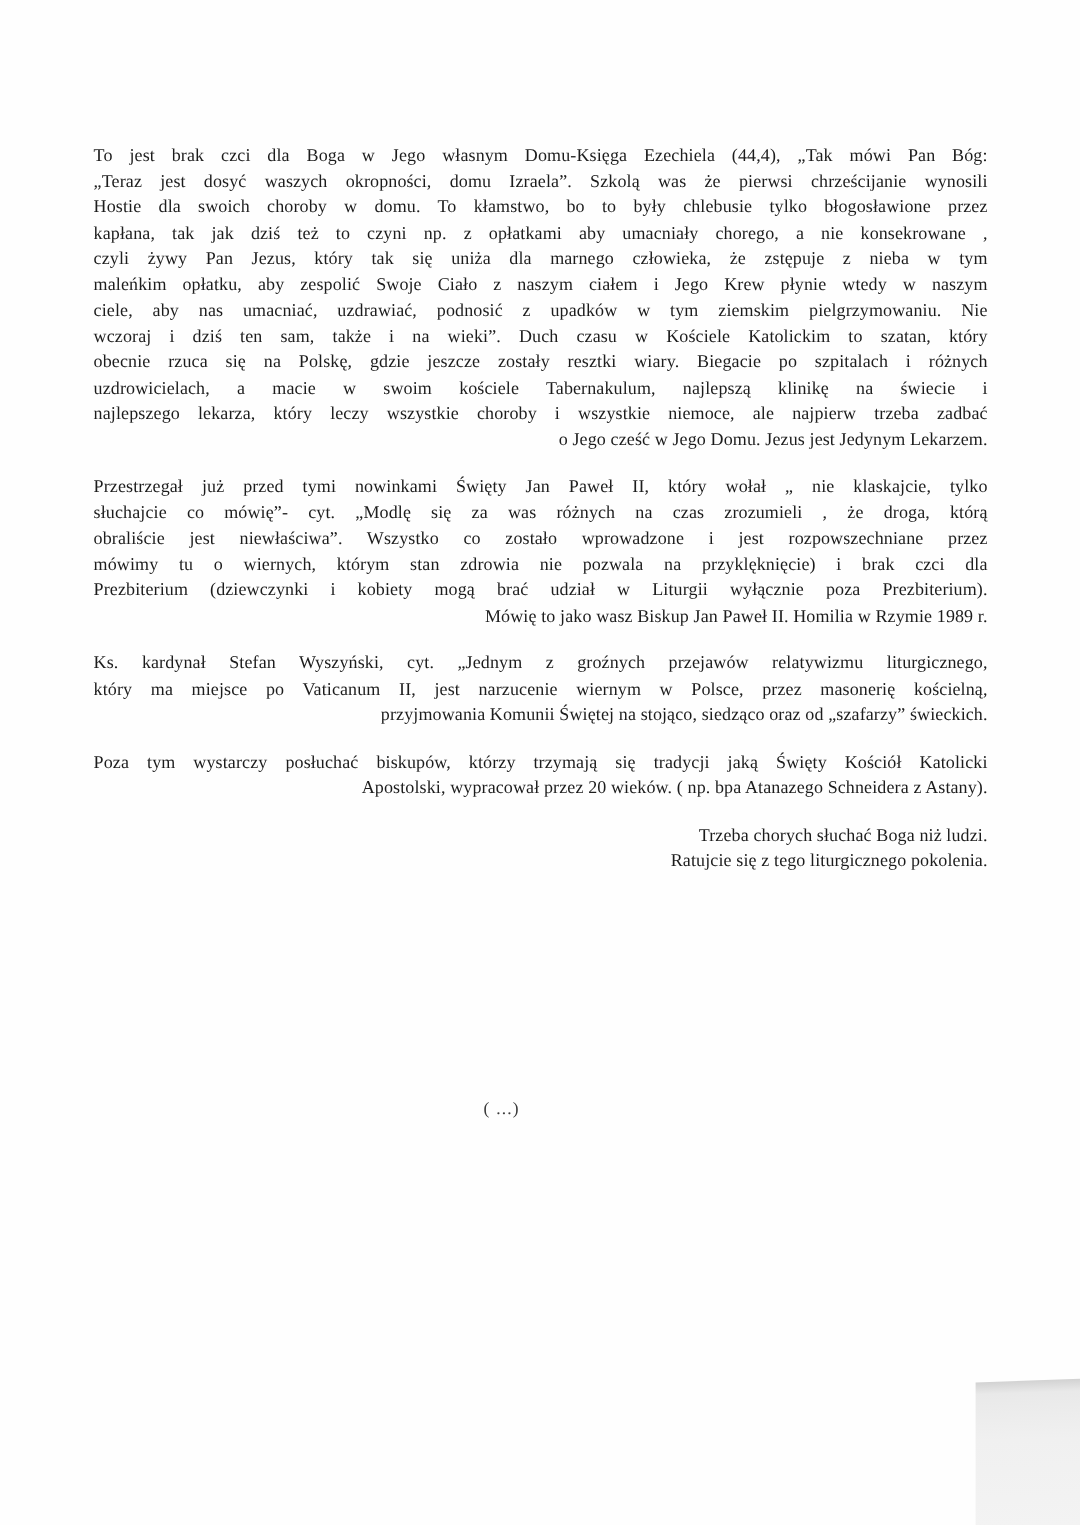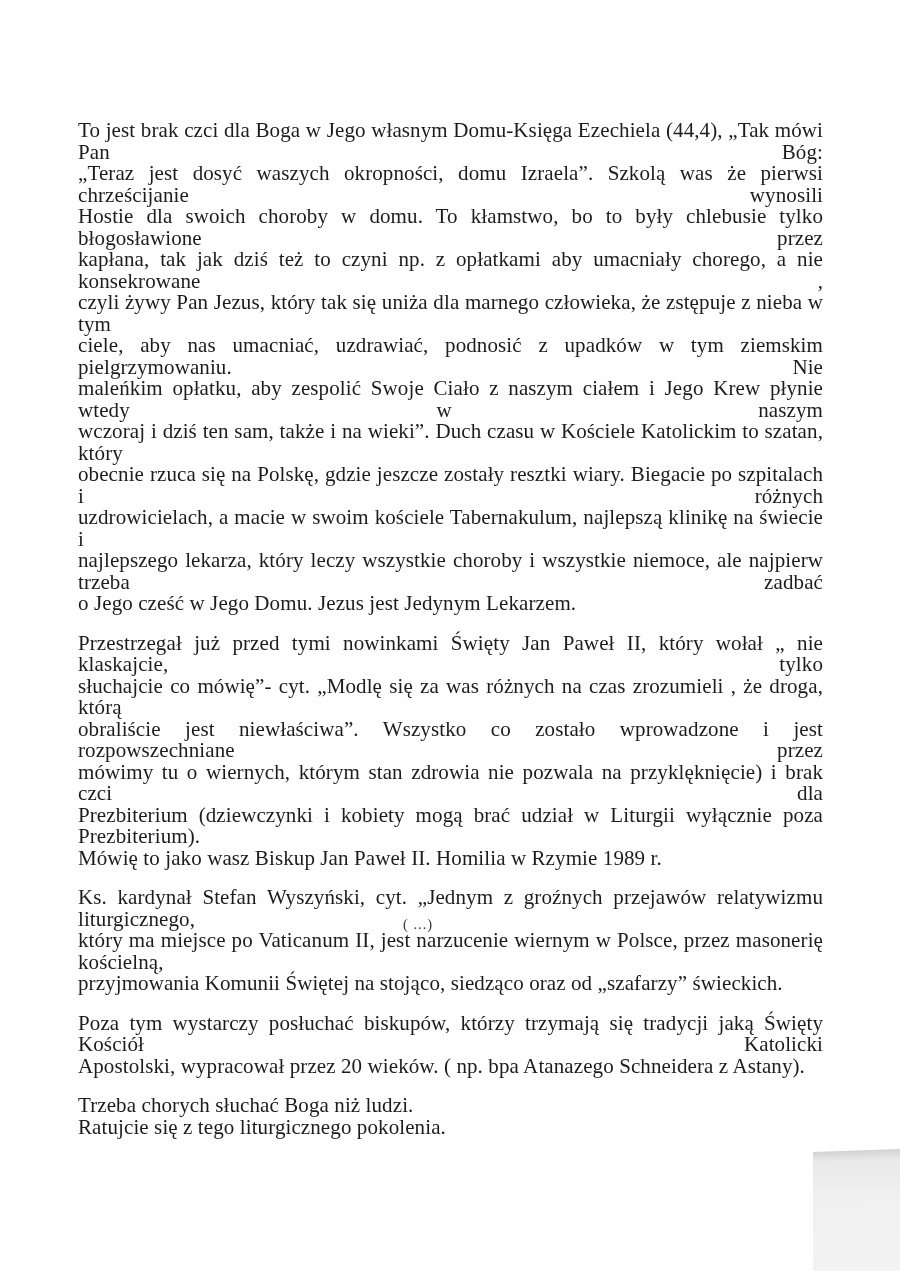--- a/index.html
+++ b/index.html
@@ -12,26 +12,26 @@
     position: relative;
     width: 900px; height: 1271px;
     background: #fefefe;
     overflow: hidden;
     color: #1c1c1c;
   }
   .textblock {
     position: absolute;
     left: 78px; top: 120px;
     width: 745px;
-    font-size: 21px;
+    font-size: 15px;
     line-height: 21.5px;
     letter-spacing: 0.1px;
   }
   .para { margin-bottom: 18px; }
-  .line { text-align: left; }
+  .line { text-align: right; }
   .line.j {
     text-align: justify;
     text-align-last: justify;
   }
   .omission {
     position: absolute;
     left: 403px; top: 916px;
     font-size: 14.5px;
     color: #3a3a3a;
     letter-spacing: 1px;
@@ -51,22 +51,22 @@
 <div class="page">
 
   <div class="textblock">
 
     <div class="para">
       <div class="line j">To jest brak czci dla Boga w Jego własnym Domu-Księga Ezechiela (44,4), „Tak mówi Pan Bóg:</div>
       <div class="line j">„Teraz jest dosyć waszych okropności, domu Izraela”. Szkolą was że pierwsi chrześcijanie wynosili</div>
       <div class="line j">Hostie dla swoich choroby w domu. To kłamstwo, bo to były chlebusie tylko błogosławione przez</div>
       <div class="line j">kapłana, tak jak dziś też to czyni np. z opłatkami aby umacniały chorego, a nie konsekrowane ,</div>
       <div class="line j">czyli żywy Pan Jezus, który tak się uniża dla marnego człowieka, że zstępuje z nieba w tym</div>
+      <div class="line j">maleńkim opłatku, aby zespolić Swoje Ciało z naszym ciałem i Jego Krew płynie wtedy w naszym</div>
       <div class="line j">ciele, aby nas umacniać, uzdrawiać, podnosić z upadków w tym ziemskim pielgrzymowaniu. Nie</div>
-      <div class="line j">maleńkim opłatku, aby zespolić Swoje Ciało z naszym ciałem i Jego Krew płynie wtedy w naszym</div>
       <div class="line j">wczoraj i dziś ten sam, także i na wieki”. Duch czasu w Kościele Katolickim to szatan, który</div>
       <div class="line j">obecnie rzuca się na Polskę, gdzie jeszcze zostały resztki wiary. Biegacie po szpitalach i różnych</div>
       <div class="line j">uzdrowicielach, a macie w swoim kościele Tabernakulum, najlepszą klinikę na świecie i</div>
       <div class="line j">najlepszego lekarza, który leczy wszystkie choroby i wszystkie niemoce, ale najpierw trzeba zadbać</div>
       <div class="line">o Jego cześć w Jego Domu. Jezus jest Jedynym Lekarzem.</div>
     </div>
 
     <div class="para">
       <div class="line j">Przestrzegał już przed tymi  nowinkami  Święty Jan Paweł II, który wołał „ nie klaskajcie, tylko</div>
       <div class="line j">słuchajcie co mówię”-  cyt. „Modlę się za was różnych na czas zrozumieli , że droga, którą</div>

